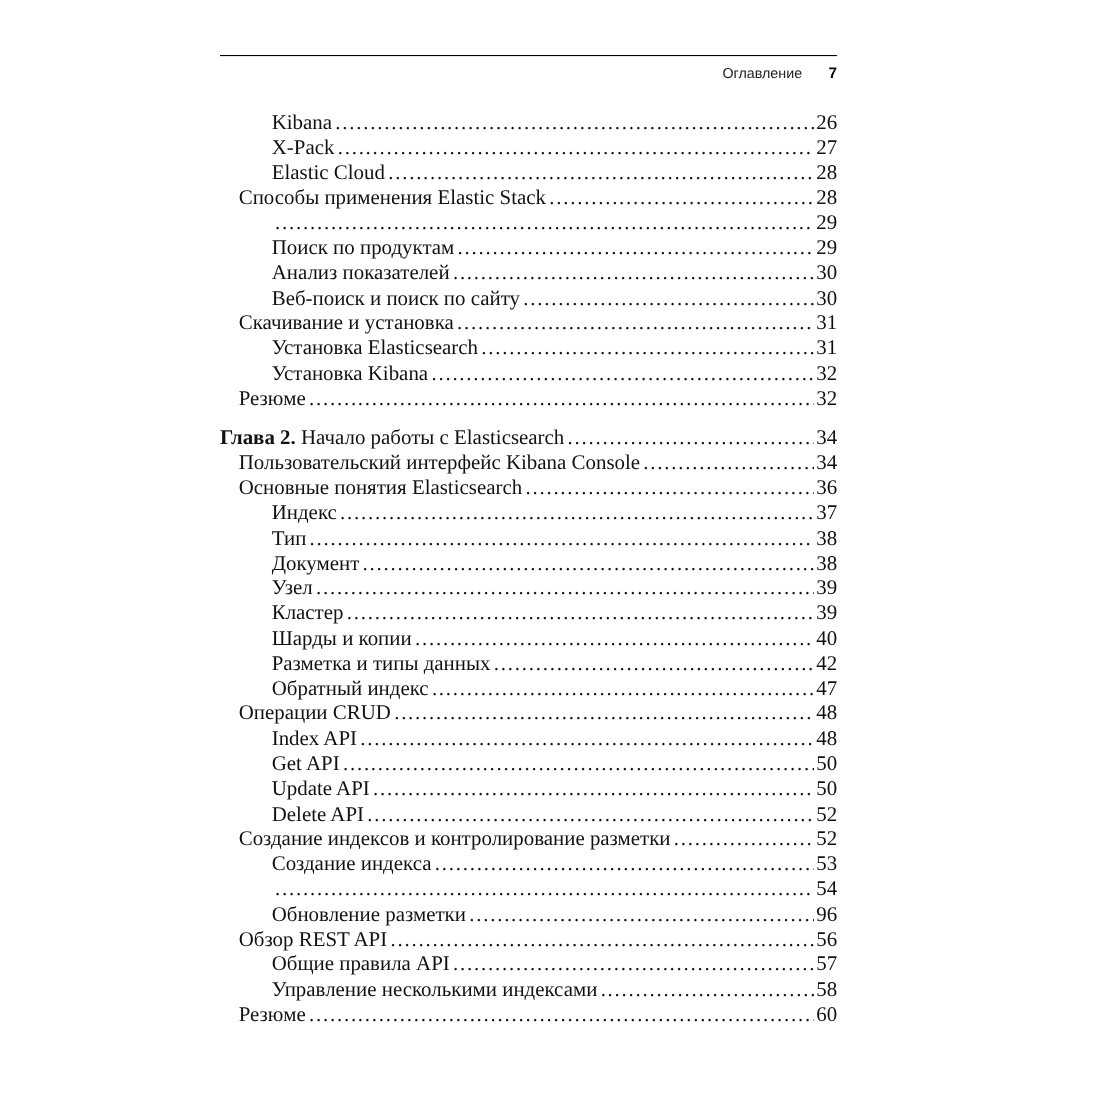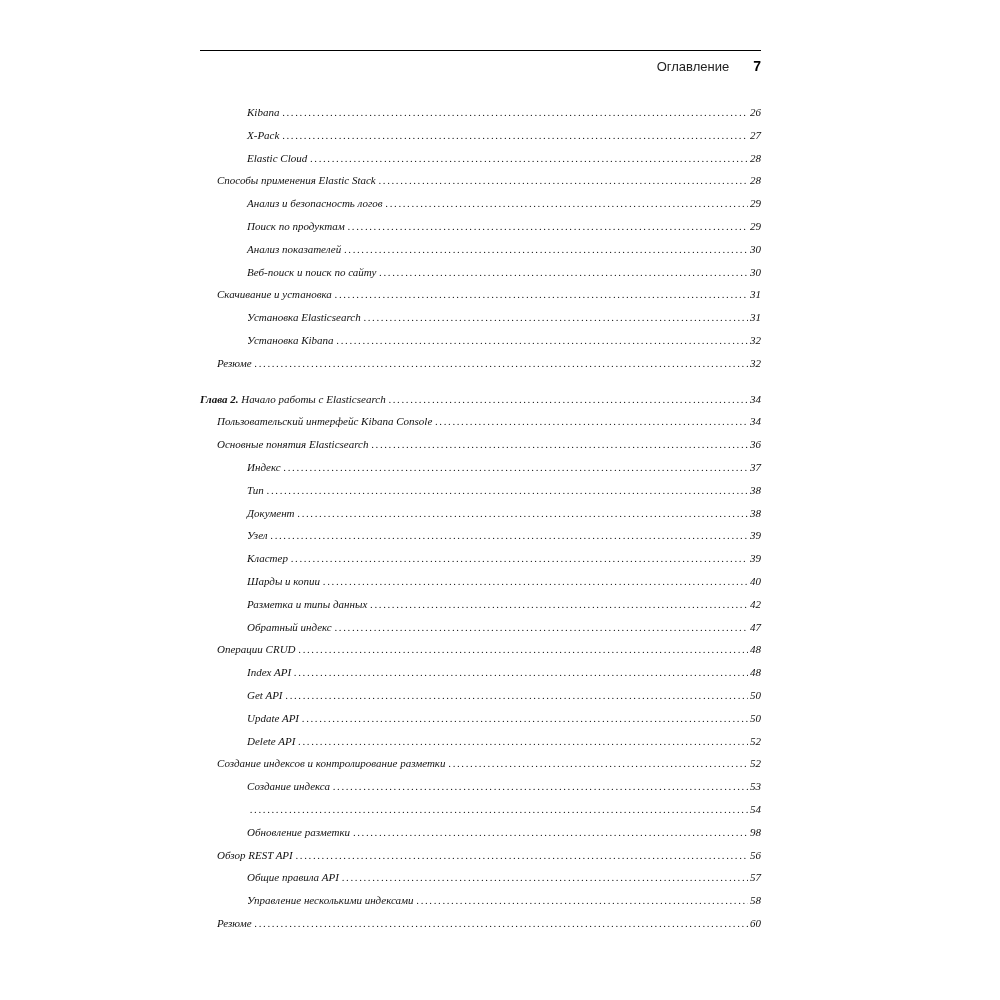--- a/index.html
+++ b/index.html
@@ -34,23 +34,22 @@
     font-size: 14px;
     color: #000;
   }
   .toc-list {
     margin-top: 27px;
   }
   .toc-entry {
     display: flex;
     align-items: baseline;
     line-height: 22.8px;
-    font-size: 11px;
+    font-size: 19px;
     white-space: nowrap;
-    font-style: italic;
   }
   .toc-entry.level-0 { margin-left: 0; }
   .toc-entry.level-1 { margin-left: 17px; justify-content: space-between; }
   .toc-entry.level-2 { margin-left: 47px; }
   .toc-entry.gap-before { margin-top: 13px; }
   .toc-entry .prefix {
     font-weight: bold;
     white-space: pre;
   }
   .toc-entry .title {
@@ -95,21 +94,20 @@
     <span class="page-num">28</span>
   </div>
 
   <div class="toc-entry level-1">
     <span class="title">Способы применения Elastic Stack</span>
     <span class="leader">............................................................................................................................................................................................................................................................................................................</span>
     <span class="page-num">28</span>
   </div>
 
   <div class="toc-entry level-2">
-    <span class="title">Анализ и безопасность логов</span>
     <span class="leader">............................................................................................................................................................................................................................................................................................................</span>
     <span class="page-num">29</span>
   </div>
 
   <div class="toc-entry level-2">
     <span class="title">Поиск по продуктам</span>
     <span class="leader">............................................................................................................................................................................................................................................................................................................</span>
     <span class="page-num">29</span>
   </div>
 
@@ -259,21 +257,21 @@
   </div>
 
   <div class="toc-entry level-2">
     <span class="leader">............................................................................................................................................................................................................................................................................................................</span>
     <span class="page-num">54</span>
   </div>
 
   <div class="toc-entry level-2">
     <span class="title">Обновление разметки</span>
     <span class="leader">............................................................................................................................................................................................................................................................................................................</span>
-    <span class="page-num">98</span>
+    <span class="page-num">96</span>
   </div>
 
   <div class="toc-entry level-1">
     <span class="title">Обзор REST API</span>
     <span class="leader">............................................................................................................................................................................................................................................................................................................</span>
     <span class="page-num">56</span>
   </div>
 
   <div class="toc-entry level-2">
     <span class="title">Общие правила API</span>

